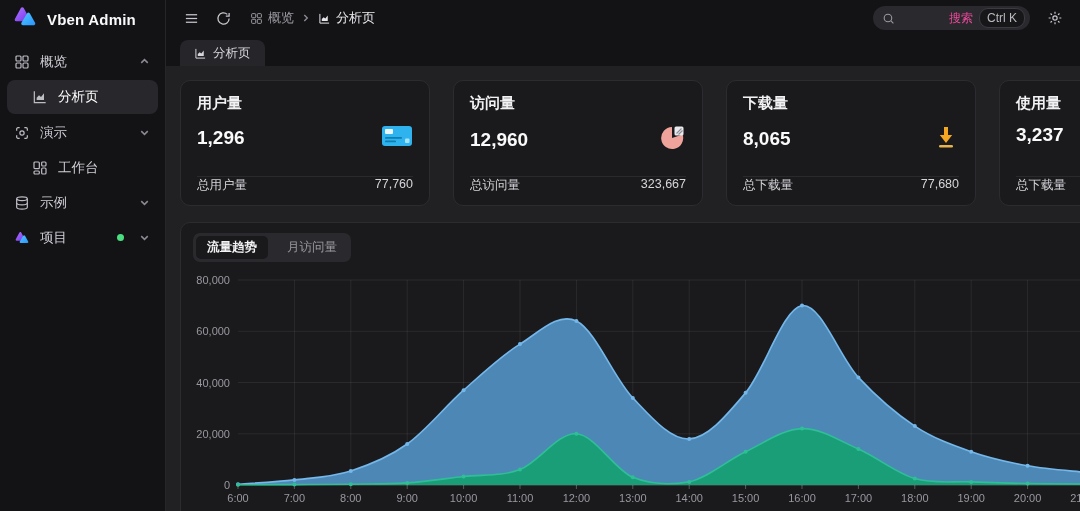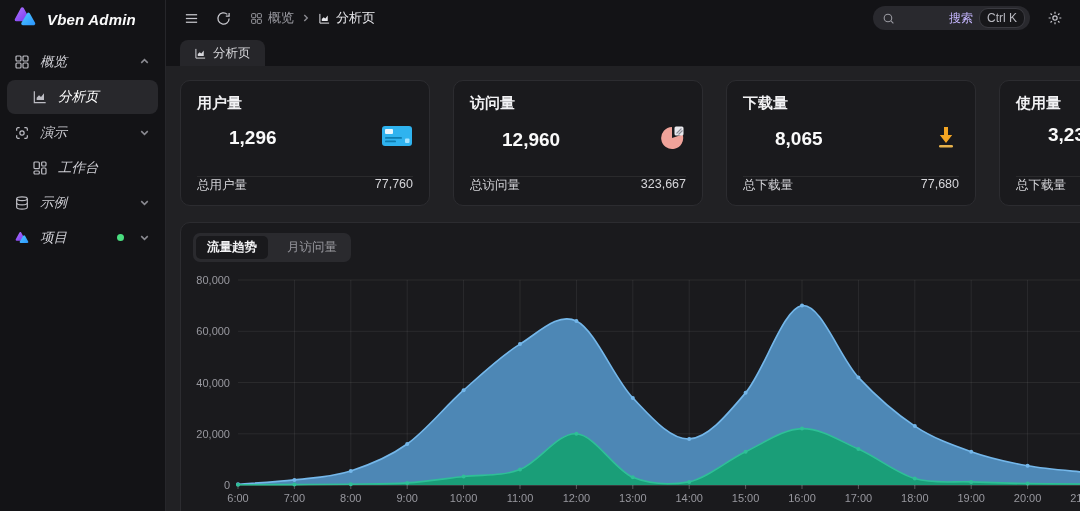--- a/index.html
+++ b/index.html
@@ -1,19 +1,19 @@
 <!DOCTYPE html>
 <html><head>
 <meta charset="utf-8">
 <style>
   * { margin:0; padding:0; box-sizing:border-box; }
   html,body { width:1080px; height:511px; overflow:hidden; background:#212124;
     font-family:"Liberation Sans", sans-serif; color:#e4e4e7; }
   .sidebar { position:absolute; left:0; top:0; width:166px; height:511px;
-    background:#131316; border-right:1px solid #26262a; z-index:5;font-style:italic; }
+    background:#131316; border-right:1px solid #26262a; z-index:5; }
   .logo-row { height:38px; display:flex; align-items:center; gap:9px; padding:0 12px; }
   .logo-text { font-size:15px; font-weight:700; color:#fafafa; letter-spacing:.2px; }
   .nav { padding:6px 0; }
   .nav-item { height:35px; display:flex; align-items:center; gap:10px; padding:0 14px;
     color:#cfcfd5; font-size:13.5px; cursor:pointer; }
   .nav-item .ic { display:flex; color:#bdbdc4; }
   .nav-item .grow { flex:1; }
   .nav-item.child { padding-left:32px; }
   .nav-item.active { background:#28282c; border-radius:8px; margin:1px 7px; height:34px;
     padding-left:25px; color:#ffffff; }
@@ -22,35 +22,35 @@
   .header { position:absolute; left:166px; top:0; width:914px; height:36px; background:#131316;
     display:flex; align-items:center; gap:6px; padding:0 12px; }
   .hbtn { width:26px; height:26px; display:flex; align-items:center; justify-content:center;
     color:#c7c7cd; border-radius:6px; cursor:pointer; }
   .breadcrumb { display:flex; align-items:center; gap:6px; margin-left:8px; font-size:13px; }
   .bc-item { display:flex; align-items:center; gap:5px; color:#9d9da4; }
   .bc-item.current { color:#e8e8ec; }
   .hright { margin-left:auto; display:flex; align-items:center; gap:12px; }
   .search-pill { display:flex; align-items:center; gap:6px; background:#29292e; height:24px;
     border-radius:12px; padding:0 5px 0 9px; cursor:pointer; }
-  .search-pill .stxt { font-size:12px; color:#c4b5fd;margin-left:48px; }
+  .search-pill .stxt { font-size:12px; color:#ec4899;margin-left:48px; }
   .kbd { font-size:12px; color:#b9b9c0; background:#17171a; border:1px solid #3b3b41;
     border-radius:9px; padding:2px 7px; }
   .tabstrip { position:absolute; left:166px; top:36px; width:914px; height:30px; background:#131316; }
   .page-tab { position:absolute; left:14px; top:4px; height:26px; background:#26262a;
     border-radius:8px 8px 0 0; display:flex; align-items:center; gap:6px; padding:0 14px;
     color:#d8d8dc; font-size:12.5px; cursor:pointer; }
   .content { position:absolute; left:166px; top:66px; width:914px; height:445px;
     background:#212124; padding:14px 0 0 14px; }
   .cards { display:flex; gap:23px; }
   .card { width:250px; min-width:250px; height:126px; background:#1a1a1d;
     border:1px solid #2c2c30; border-radius:10px; padding:13px 16px 11px;
     display:flex; flex-direction:column; }
   .card-title { font-size:15px; font-weight:700; color:#f2f2f4; }
-  .card-mid { display:flex; justify-content:space-between; align-items:center; margin-top:11px;margin-left:32px; }
+  .card-mid { display:flex; justify-content:space-between; align-items:center; margin-top:11px; }
   .card-value { font-size:19px; font-weight:600; color:#fafafa; }
   .card-footer { margin-top:auto; border-top:1px solid rgba(255,255,255,0.07); 
     display:flex; justify-content:space-between; font-size:12.5px; color:#d6d6da; }
   .chart-card { margin-top:16px; width:1010px; height:300px; background:#1a1a1d;
     border:1px solid #2c2c30; border-radius:10px; padding:10px 12px; }
   .seg { display:inline-flex; background:#2a2a2e; border-radius:7px; padding:3px; gap:8px; }
   .seg-item { font-size:12.5px; padding:3px 11px; border-radius:5px; color:#9a9aa1; cursor:pointer; }
   .seg-item.active { background:#19191c; color:#f2f2f4; font-weight:700; }
   svg text { font-family:"Liberation Sans", sans-serif; }
 </style>

